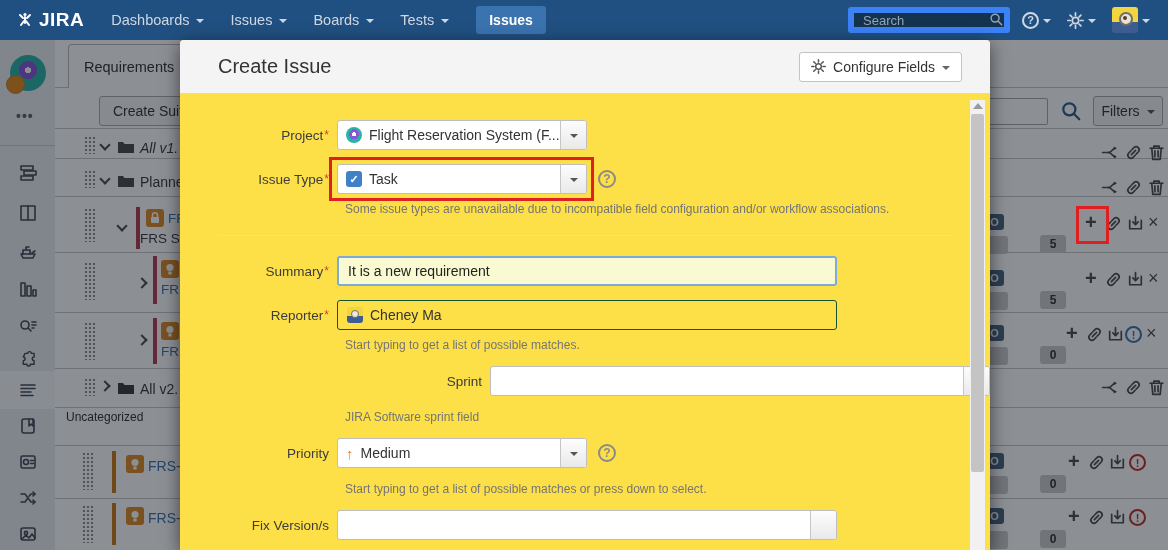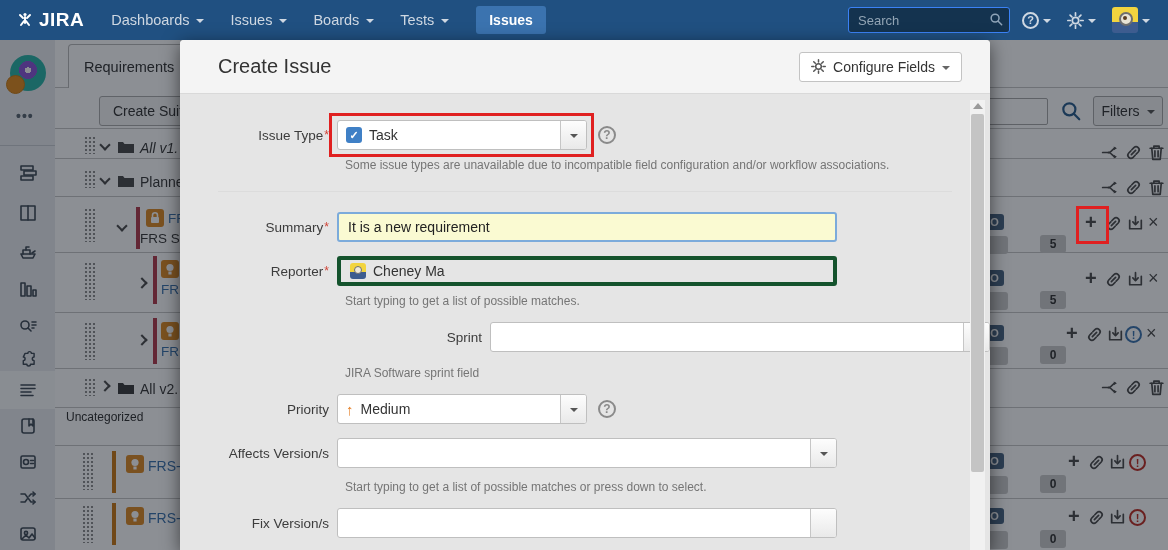--- a/index.html
+++ b/index.html
@@ -8,21 +8,21 @@
   .stage { position:relative; width:1168px; height:550px; overflow:hidden; background:#fff; }
 
   
   .topnav { position:absolute; top:0; left:0; width:1168px; height:40px; background:#205081; z-index:30; display:flex; align-items:center; }
   .brand { display:flex; align-items:center; gap:5px; color:#fff; font-size:19px; font-weight:bold; padding:0 14px 0 16px; letter-spacing:0.5px; }
   .navitem { display:flex; align-items:center; gap:7px; color:#cfd8e2; font-size:14.5px; padding:0 13px; height:40px; cursor:pointer; }
   .caret { width:0; height:0; border-left:4px solid transparent; border-right:4px solid transparent; border-top:4px solid currentColor; margin-top:2px; }
   .create-btn { background:#3b73af; color:#fff; font-weight:bold; font-size:14px; height:28px; padding:0 13px; border-radius:3px; border:none; margin-left:14px; display:flex; align-items:center; cursor:pointer; }
   .nav-right { margin-left:auto; display:flex; align-items:center; gap:8px; padding-right:14px; }
   .nav-search { position:relative; width:162px; }
-  .nav-search input { width:162px; height:26px; background:#14334f; border:1px solid #3b82f6; border-radius:3px; color:#bcc9d6; font-size:13px; padding:0 26px 0 9px; outline:none; font-family:"Liberation Sans",sans-serif; }
+  .nav-search input { width:162px; height:26px; background:#14334f; border:6px solid #3b82f6; border-radius:3px; color:#bcc9d6; font-size:13px; padding:0 26px 0 9px; outline:none; font-family:"Liberation Sans",sans-serif; }
   .nav-search input::placeholder { color:#93a5b5; }
   .nav-search .mag { position:absolute; right:6px; top:5px; }
   .nav-ico { display:flex; align-items:center; gap:4px; color:#cfd8e2; cursor:pointer; padding:0 4px; }
   .qmark { width:17px; height:17px; border:2px solid #cfd8e2; border-radius:50%; display:flex; align-items:center; justify-content:center; font-size:11px; font-weight:bold; }
   .qmark::before { content:"?"; }
   .nav-avatar { width:26px; height:26px; border-radius:3px; background:linear-gradient(#f2d43f 58%, #3d5c8f 58%); position:relative; }
   .nav-avatar::before { content:""; position:absolute; left:7px; top:5px; width:10px; height:10px; background:#e8e3d5; border:2px solid #6e6e6e; border-radius:50%; }
   .nav-avatar::after { content:""; position:absolute; left:11px; top:9px; width:4px; height:4px; background:#5b3e22; border-radius:50%; }
 
   svg.line { stroke:currentColor; fill:none; stroke-width:1.6; stroke-linecap:round; stroke-linejoin:round; }
@@ -68,41 +68,41 @@
   .alert-blue { color:#3b73af; }
   .alert-red { color:#bf2e25; }
   .lozenge { position:absolute; background:#4a6785; color:#fff; font-size:11px; font-weight:bold; padding:2px 5px 2px 4px; border-radius:3px; letter-spacing:0.3px; }
   .cnt { position:absolute; background:#cccccc; color:#333; font-size:12px; font-weight:bold; min-width:26px; text-align:center; padding:2px 0; border-radius:3px; }
   .cnt-stub { position:absolute; background:#cccccc; border-radius:3px; width:22px; height:18px; }
 
   
   .blanket { position:absolute; left:0; top:40px; width:1168px; height:510px; background:rgba(10,16,28,0.47); z-index:20; }
 
   
-  .modal { position:absolute; left:180px; top:40px; width:810px; height:510px; background:#e5e5e5; z-index:40; border-radius:4px 4px 0 0; box-shadow:0 4px 18px rgba(0,0,0,0.55); }
+  .modal { position:absolute; left:180px; top:40px; width:810px; height:510px; background:#fde047; z-index:40; border-radius:4px 4px 0 0; box-shadow:0 4px 18px rgba(0,0,0,0.55); }
   .m-head { height:54px; background:#f4f4f4; border-bottom:1px solid #d9d9d9; border-radius:4px 4px 0 0; display:flex; align-items:center; padding:0 28px 0 38px; }
   .m-title { font-size:20px; color:#333; }
   .cfg-btn { margin-left:auto; height:30px; background:#fff; border:1px solid #c3c3c3; border-radius:3px; display:flex; align-items:center; gap:7px; padding:0 11px; font-size:14px; color:#333; cursor:pointer; }
   .cfg-btn .caret { color:#666; }
   .m-body { padding-top:26px; position:relative; height:456px; overflow:hidden; }
 
   .frow { display:flex; align-items:center; margin-bottom:14px; }
   .flabel { width:157px; flex:none; text-align:right; padding-right:8px; font-size:13.5px; color:#3c3c3c; }
   .ast { color:#d04437; font-size:12px; vertical-align:top; margin-left:1px; }
   .combo { display:flex; width:250px; height:30px; border:1px solid #bfbfbf; border-radius:3px; background:#fff; align-items:center; overflow:hidden; }
   .combo.wide { width:500px; }
   .cval { flex:1; padding:0 8px; font-size:14px; color:#333; display:flex; align-items:center; gap:7px; white-space:nowrap; overflow:hidden; }
   .cbtn { width:26px; align-self:stretch; flex:none; border-left:1px solid #c6c6c6; background:linear-gradient(#fdfdfd,#e9e9e9); display:flex; align-items:center; justify-content:center; color:#555; cursor:pointer; }
   .help { width:18px; height:18px; flex:none; border:2px solid #8a8a8a; border-radius:50%; color:#8a8a8a; display:flex; align-items:center; justify-content:center; font-size:12px; font-weight:bold; margin-left:11px; }
   .help::before { content:"?"; }
   .hint { font-size:12px; color:#757575; margin:-8px 0 14px 165px; }
   .divider { height:1px; background:#dcdcdc; margin:19px 38px 20px 38px; }
   .txt { width:500px; height:30px; border:1px solid #c4c4c4; border-radius:3px; font-size:14px; color:#222; padding:0 9px; font-family:"Liberation Sans",sans-serif; outline:none; }
   .txt.summary { background:#fafad2; border:2px solid #7cabdb; }
-  .fieldbox { width:500px; height:30px; border:4px solid #14532d; border-radius:3px; display:flex; align-items:center; gap:7px; padding:0 9px; font-size:14px; color:#333; }
+  .fieldbox { width:500px; height:30px; border:1px solid #14532d; border-radius:3px; display:flex; align-items:center; gap:7px; padding:0 9px; font-size:14px; color:#333; }
 
   .annot-wrap { position:relative; }
   .annot-frame { position:absolute; left:-8px; top:-7px; right:-7px; bottom:-7px; border:3px solid #e02020; pointer-events:none; }
   .red-box-right { position:absolute; left:1076px; top:206px; width:33px; height:38px; border:3px solid #e02020; z-index:50; }
 
   .task-ic { width:16px; height:16px; flex:none; background:#3f80c6; border-radius:3px; color:#fff; font-size:11px; font-weight:bold; display:flex; align-items:center; justify-content:center; }
   .task-ic::before { content:"\2713"; }
   .proj-ic { width:16px; height:16px; flex:none; border-radius:50%; background:radial-gradient(circle at 50% 45%, #fff 0 2px, #8a56d8 2px 5px, #2ab4a6 5px 8px); }
   .minion { width:16px; height:16px; flex:none; border-radius:3px; background:linear-gradient(#f2d43f 58%, #3d5c8f 58%); position:relative; }
   .minion::before { content:""; position:absolute; left:4px; top:3px; width:6px; height:6px; background:#efe9da; border:1.5px solid #6e6e6e; border-radius:50%; }
@@ -516,20 +516,32 @@
           <path d="M8 0.8v2.4 M8 12.8v2.4 M0.8 8h2.4 M12.8 8h2.4 M2.9 2.9l1.7 1.7 M11.4 11.4l1.7 1.7 M13.1 2.9l-1.7 1.7 M4.6 11.4l-1.7 1.7"></path>
           <circle cx="8" cy="8" r="3"></circle>
         </svg>
         <span>Configure Fields</span>
         <span class="caret"></span>
       </button>
     </div>
 
     <div class="m-body">
 
+      <div class="frow">
+        <div class="flabel"><span>Project</span><span class="ast">*</span></div>
+        <div class="combo">
+          <div class="cval">
+              <span class="proj-ic"></span>
+              <span>Flight Reservation System (F...</span>
+            </div>
+          <div class="cbtn">
+              <span class="caret"></span>
+            </div>
+        </div>
+      </div>
 
       <div class="frow" style="margin-bottom:16px;">
         <div class="flabel"><span>Issue Type</span><span class="ast">*</span></div>
         <div class="annot-wrap">
           <div class="combo">
             <div class="cval">
                 <span class="task-ic"></span>
                 <span>Task</span>
               </div>
             <div class="cbtn">
@@ -576,29 +588,20 @@
               <span class="prio-arrow"></span>
               <span>Medium</span>
             </div>
           <div class="cbtn">
               <span class="caret"></span>
             </div>
         </div>
         <span class="help"></span>
       </div>
 
-      <div class="frow" style="margin-bottom:8px;">
-        <div class="flabel"><span>Affects Version/s</span></div>
-        <div class="combo wide">
-          <div class="cval"></div>
-          <div class="cbtn">
-              <span class="caret"></span>
-            </div>
-        </div>
-      </div>
       <div class="hint" style="margin-top:12px;">Start typing to get a list of possible matches or press down to select.</div>
 
       <div class="frow">
         <div class="flabel"><span>Fix Version/s</span></div>
         <div class="combo wide">
           <div class="cval"></div>
           <div class="cbtn"></div>
         </div>
       </div>
     </div>

